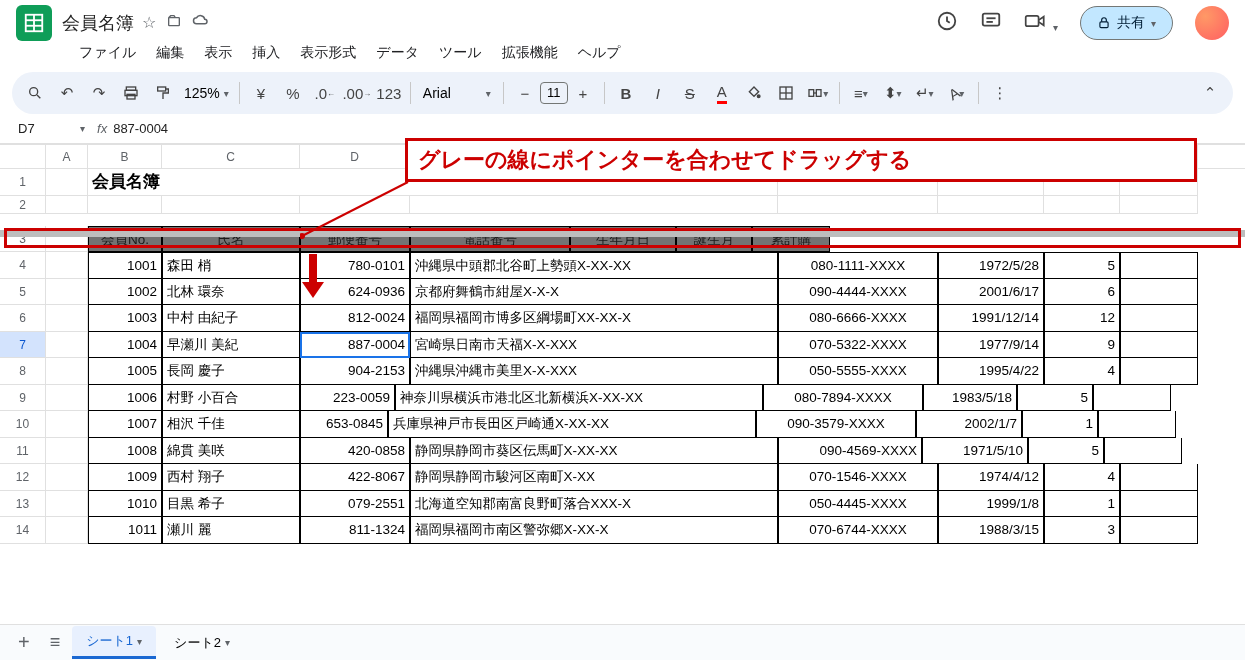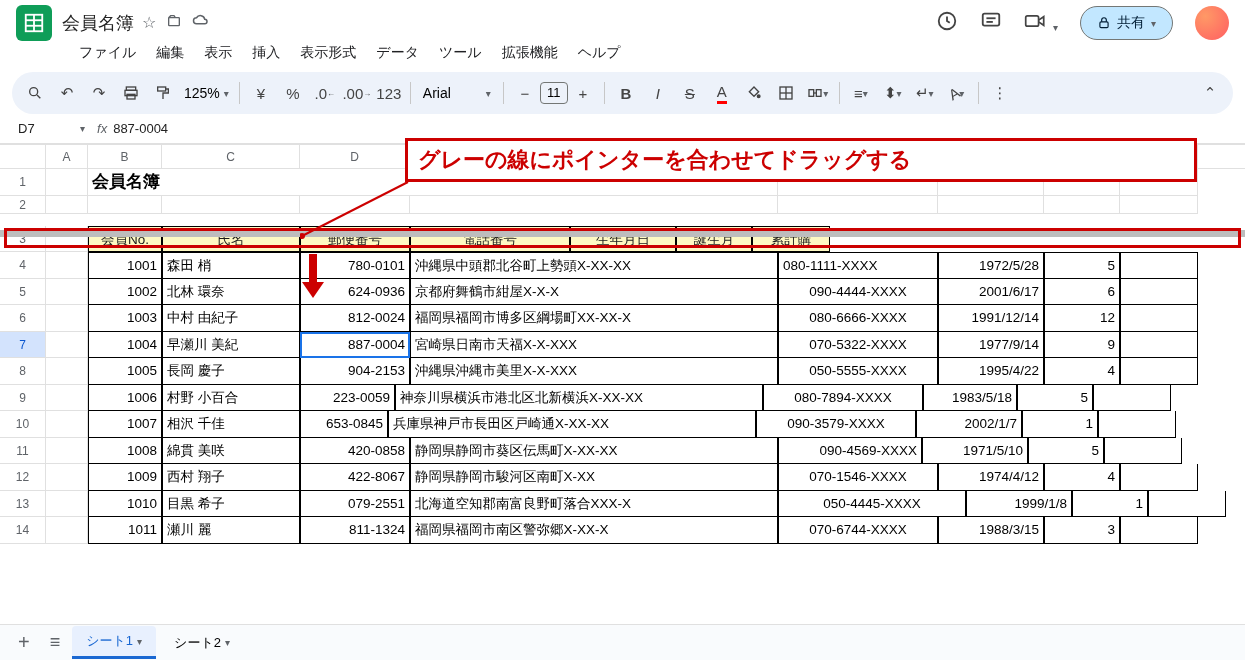--- a/index.html
+++ b/index.html
@@ -35,21 +35,21 @@
 .ch { border-right: 1px solid #e0e0e0; text-align: center; font-size: 12px; color: #5f6368; line-height: 24px; cursor: pointer; }
 .row-headers { position: absolute; left: 0; top: 24px; width: 46px; }
 .rh { height: 26.5px; border-bottom: 1px solid #e0e0e0; border-right: 1px solid #e0e0e0; text-align: center; font-size: 12px; color: #5f6368; line-height: 26px; cursor: pointer; background: #fff; }
 .rh.selected { background: #d3e3fd; color: #0b57d0; }
 .cells { position: absolute; left: 46px; top: 24px; }
 .cellrow { display: flex; height: 26.5px; }
 .cell { border-right: 1px solid #e0e0e0; border-bottom: 1px solid #e0e0e0; font-size: 13.5px; padding: 0 4px; line-height: 26px; overflow: hidden; white-space: nowrap; color: #000; }
 .cell.title { font-size: 17px; font-weight: bold; }
 .datarow .cell { border: 1px solid #000; border-top: none; }
 .datarow:first-child .cell { border-top: 1px solid #000; }
-.headerdata { background: #fef9c3; text-align: center; font-weight: normal; color: #1a1a1a; }
+.headerdata { background: #737373; text-align: center; font-weight: normal; color: #1a1a1a; }
 .num { text-align: right; }
 .selected-cell { outline: 2px solid #1a73e8; outline-offset: -2px; }
 .sheet-tabs { position: absolute; bottom: 0; left: 0; right: 0; height: 36px; border-top: 1px solid #e0e0e0; display: flex; align-items: center; padding: 0 10px; gap: 4px; background: #f9fbfd; }
 .sheet-tabs .tab { padding: 6px 14px; font-size: 13px; display: flex; align-items: center; gap: 4px; cursor: pointer; border-radius: 4px 4px 0 0; }
 .sheet-tabs .tab.active { color: #1967d2; background: #e8f0fe; border-bottom: 3px solid #1967d2; font-weight: 500; }
 .sheet-tabs .addtab { font-size: 20px; color: #5f6368; padding: 0 8px; cursor: pointer; }
 .sheet-tabs .alltabs { font-size: 18px; color: #5f6368; padding: 0 8px; cursor: pointer; }
 .annotation-box { position: absolute; left: 405px; top: 138px; right: 48px; border: 3px solid #cc0000; background: #fff; padding: 4px 10px; font-size: 22px; font-weight: bold; color: #cc0000; z-index: 50; }
 .annotation-line { position: absolute; left: 300px; top: 180px; width: 110px; height: 60px; z-index: 49; pointer-events: none; }
 .red-outline { position: absolute; left: 4px; top: 228px; right: 4px; height: 20px; border: 3px solid #cc0000; z-index: 48; pointer-events: none; }
@@ -289,21 +289,21 @@
       <div class="cell headerdata" style="width:76px;border-top:1px solid #000">誕生月</div>
       <div class="cell headerdata" style="width:78px;border-top:1px solid #000">累計購</div>
     </div>
     <div id="data-rows">
         <div class="cellrow datarow">
           <div class="cell" style="width:42px;border:none;border-bottom:1px solid #e0e0e0;border-right:1px solid #e0e0e0"></div>
           <div class="cell num" style="width:74px">1001</div>
           <div class="cell" style="width:138px">森田 梢</div>
           <div class="cell num" style="width:110px">780-0101</div>
           <div class="cell" style="width:368px">沖縄県中頭郡北谷町上勢頭X-XX-XX</div>
-          <div class="cell" style="width:160px;">080-1111-XXXX</div>
+          <div class="cell" style="width:160px;text-align:center">080-1111-XXXX</div>
           <div class="cell num" style="width:106px">1972/5/28</div>
           <div class="cell num" style="width:76px">5</div>
           <div class="cell" style="width:78px"></div>
         </div>
         <div class="cellrow datarow">
           <div class="cell" style="width:42px;border:none;border-bottom:1px solid #e0e0e0;border-right:1px solid #e0e0e0"></div>
           <div class="cell num" style="width:74px">1002</div>
           <div class="cell" style="width:138px">北林 環奈</div>
           <div class="cell num" style="width:110px">624-0936</div>
           <div class="cell" style="width:368px">京都府舞鶴市紺屋X-X-X</div>
@@ -388,21 +388,21 @@
           <div class="cell num" style="width:106px">1974/4/12</div>
           <div class="cell num" style="width:76px">4</div>
           <div class="cell" style="width:78px"></div>
         </div>
         <div class="cellrow datarow">
           <div class="cell" style="width:42px;border:none;border-bottom:1px solid #e0e0e0;border-right:1px solid #e0e0e0"></div>
           <div class="cell num" style="width:74px">1010</div>
           <div class="cell" style="width:138px">目黒 希子</div>
           <div class="cell num" style="width:110px">079-2551</div>
           <div class="cell" style="width:368px">北海道空知郡南富良野町落合XXX-X</div>
-          <div class="cell" style="width:188px;text-align:center">050-4445-XXXX</div>
+          <div class="cell" style="width:160px;text-align:center">050-4445-XXXX</div>
           <div class="cell num" style="width:106px">1999/1/8</div>
           <div class="cell num" style="width:76px">1</div>
           <div class="cell" style="width:78px"></div>
         </div>
         <div class="cellrow datarow">
           <div class="cell" style="width:42px;border:none;border-bottom:1px solid #e0e0e0;border-right:1px solid #e0e0e0"></div>
           <div class="cell num" style="width:74px">1011</div>
           <div class="cell" style="width:138px">瀬川 麗</div>
           <div class="cell num" style="width:110px">811-1324</div>
           <div class="cell" style="width:368px">福岡県福岡市南区警弥郷X-XX-X</div>

